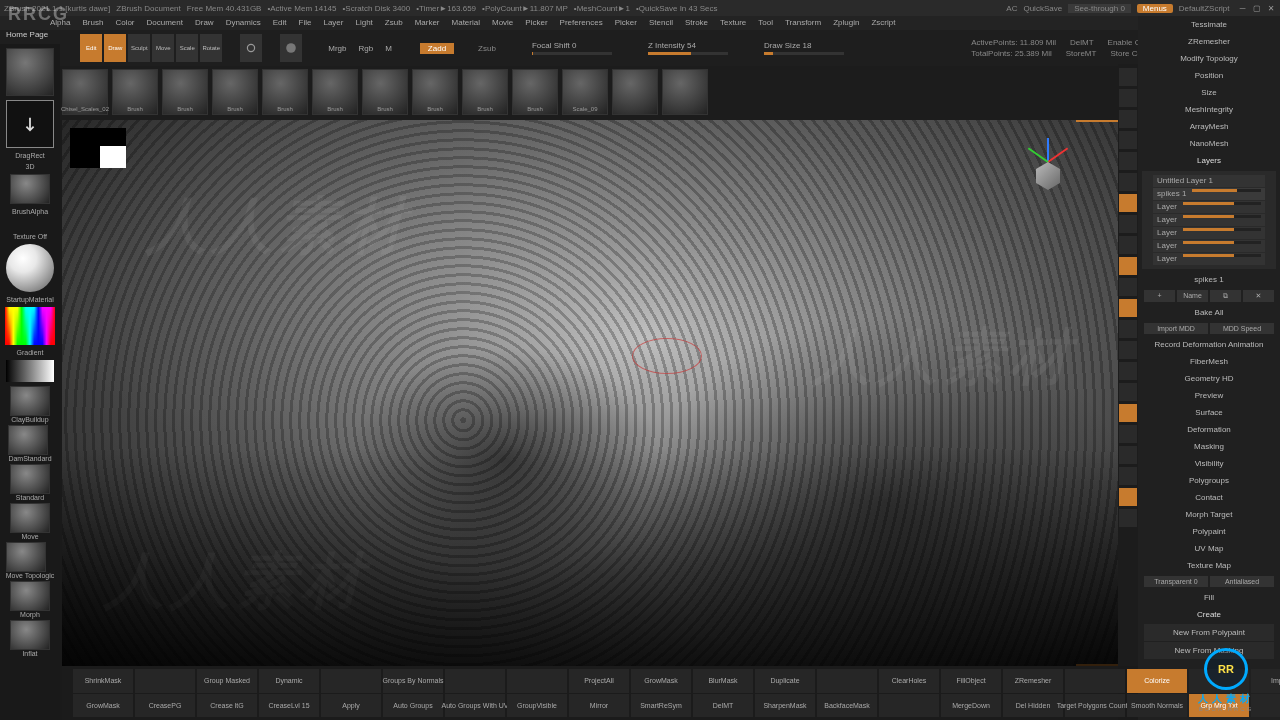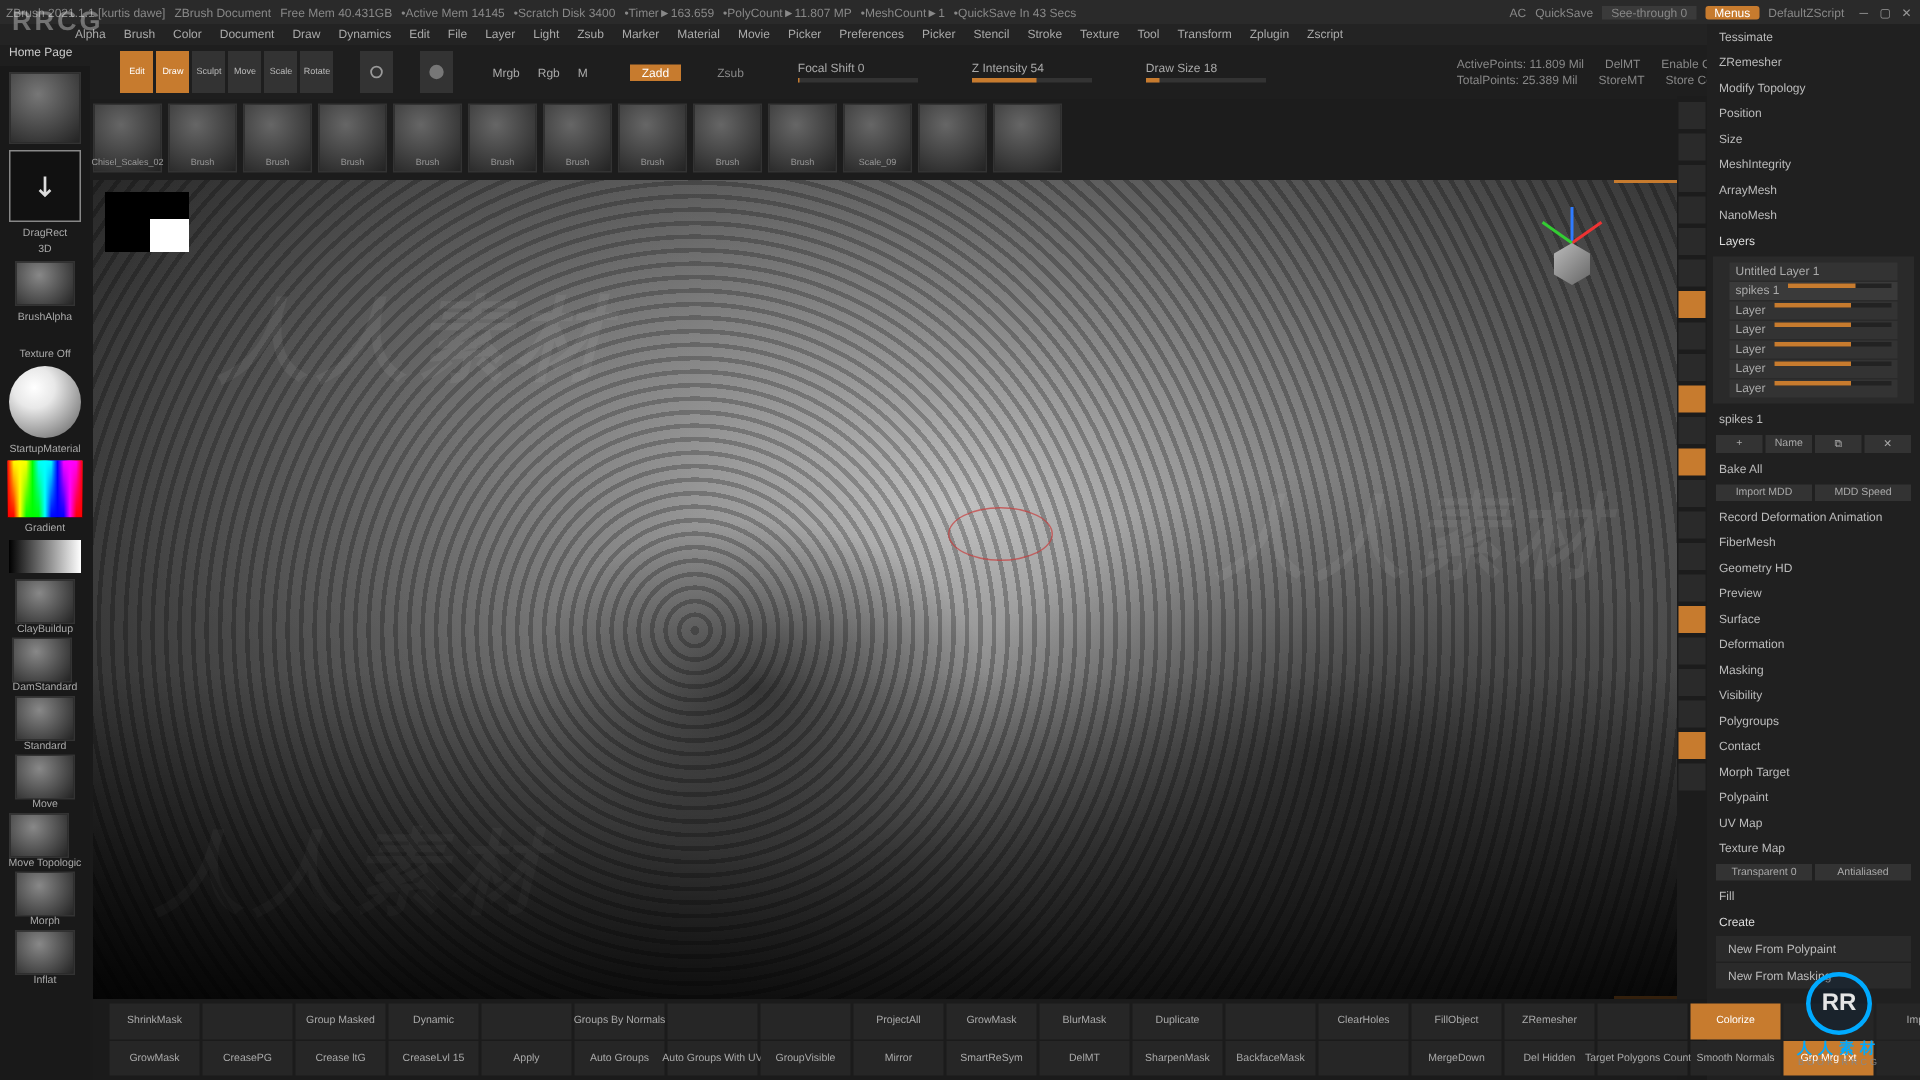--- a/index.html
+++ b/index.html
@@ -61,41 +61,41 @@
 .leftcol .picker { width:50px; height:38px; background:linear-gradient(90deg,red,yellow,lime,cyan,blue,magenta,red); position:relative; }
 .leftcol .picker::after { content:""; position:absolute; inset:0; background:linear-gradient(to top,#000,transparent 50%,#fff); mix-blend-mode:overlay; }
 .leftcol .grad { width:48px; height:22px; background:linear-gradient(90deg,#000,#fff); }
 .leftcol .tiny { width:40px; height:30px; background:radial-gradient(circle at 40% 30%,#888,#222); border:1px solid #333; }
 
 .navcol { position:absolute; right:142px; top:64px; width:20px; bottom:54px; background:#1c1c1c; display:flex; flex-direction:column; align-items:center; gap:3px; padding-top:4px; }
 .navcol .b { width:18px; height:18px; background:#2a2a2a; display:flex; align-items:center; justify-content:center; font-size:7px; color:#999; }
 .navcol .b.on, .navcol .g .b.on { background:#c77b2e; color:#fff; }
 
 .rightpanel { position:absolute; right:0; top:16px; width:142px; bottom:0; background:#202020; overflow:hidden; font-size:8px; }
-.rightpanel .it { padding:2px 8px; color:#bbb; line-height:13px; }
+.rightpanel .it { padding:2px 8px; color:#bbb; line-height:13px;text-align:center; }
 .rightpanel .it.b { color:#ddd; font-weight:500; }
 .rightpanel .sub { background:#2a2a2a; margin:2px 4px; padding:3px 5px; }
 .rightpanel .layer { display:flex; align-items:flex-start; background:#333; margin:1px 6px; padding:1px 4px; height:12px; }
 .rightpanel .layer.sel { background:#3a3a3a; }
 .rightpanel .layer .sl { flex:1; height:3px; background:#222; margin-left:6px; position:relative; }
 .rightpanel .layer .sl i { position:absolute; height:3px; background:#c77b2e; width:65%; }
 .rightpanel .btnrow { display:flex; gap:2px; margin:2px 6px; }
 .rightpanel .btnrow div { flex:1; background:#333; text-align:center; padding:2px 0; font-size:7px; }
 .rightpanel .tex { width:52px; height:52px; background:#ddd; margin:4px 6px; display:inline-block; }
 .rightpanel .orange-btn { background:#c77b2e; color:#fff; padding:2px 4px; margin:2px 6px; font-size:8px; }
 
 .bottom { position:absolute; left:62px; right:162px; bottom:0; height:54px; background:#1b1b1b; display:flex; }
 .bottom .mat { width:46px; height:46px; background:radial-gradient(circle at 35% 30%,#fff,#ecd9a0 35%,#a08040 70%,#332210 100%); border-radius:50%; margin:4px; }
 .bottom .grid { flex:1; display:grid; grid-template-rows:1fr 1fr; grid-auto-flow:column; grid-auto-columns:minmax(60px,auto); gap:1px 2px; padding:3px; font-size:7px; }
 .bottom .grid div { background:#262626; color:#aaa; display:flex; align-items:center; justify-content:center; padding:0 4px; white-space:nowrap; }
 .bottom .grid div.on { background:#c77b2e; color:#fff; }
 
 .rrcg { position:absolute; left:8px; top:4px; font-size:18px; font-weight:bold; color:rgba(255,255,255,.35); letter-spacing:2px; z-index:50; }
 .badge { position:absolute; right:14px; bottom:8px; width:80px; height:64px; z-index:50; display:flex; flex-direction:column; align-items:center; }
-.badge .circ { width:44px; height:44px; border:3px solid #0af; border-radius:50%; background:rgba(0,30,60,.3); display:flex; align-items:center; justify-content:center; color:#e5e5e5; font-size:16px; font-weight:bold; }
+.badge .circ { width:44px; height:44px; border:3px solid #0af; border-radius:50%; background:rgba(0,30,60,.3); display:flex; align-items:center; justify-content:center; color:#fde047; font-size:11px; font-weight:bold; }
 .badge .t { color:#0af; font-size:10px; font-weight:bold; margin-top:2px; letter-spacing:4px; }
 .badge .s { color:#888; font-size:6px; letter-spacing:2px; }
 </style>
 </head>
 <body>
 
 <div class="rrcg">RRCG</div>
 
 <div class="titlebar row">
   <span class="tseg">ZBrush 2021.1.1 [kurtis dawe]</span>

